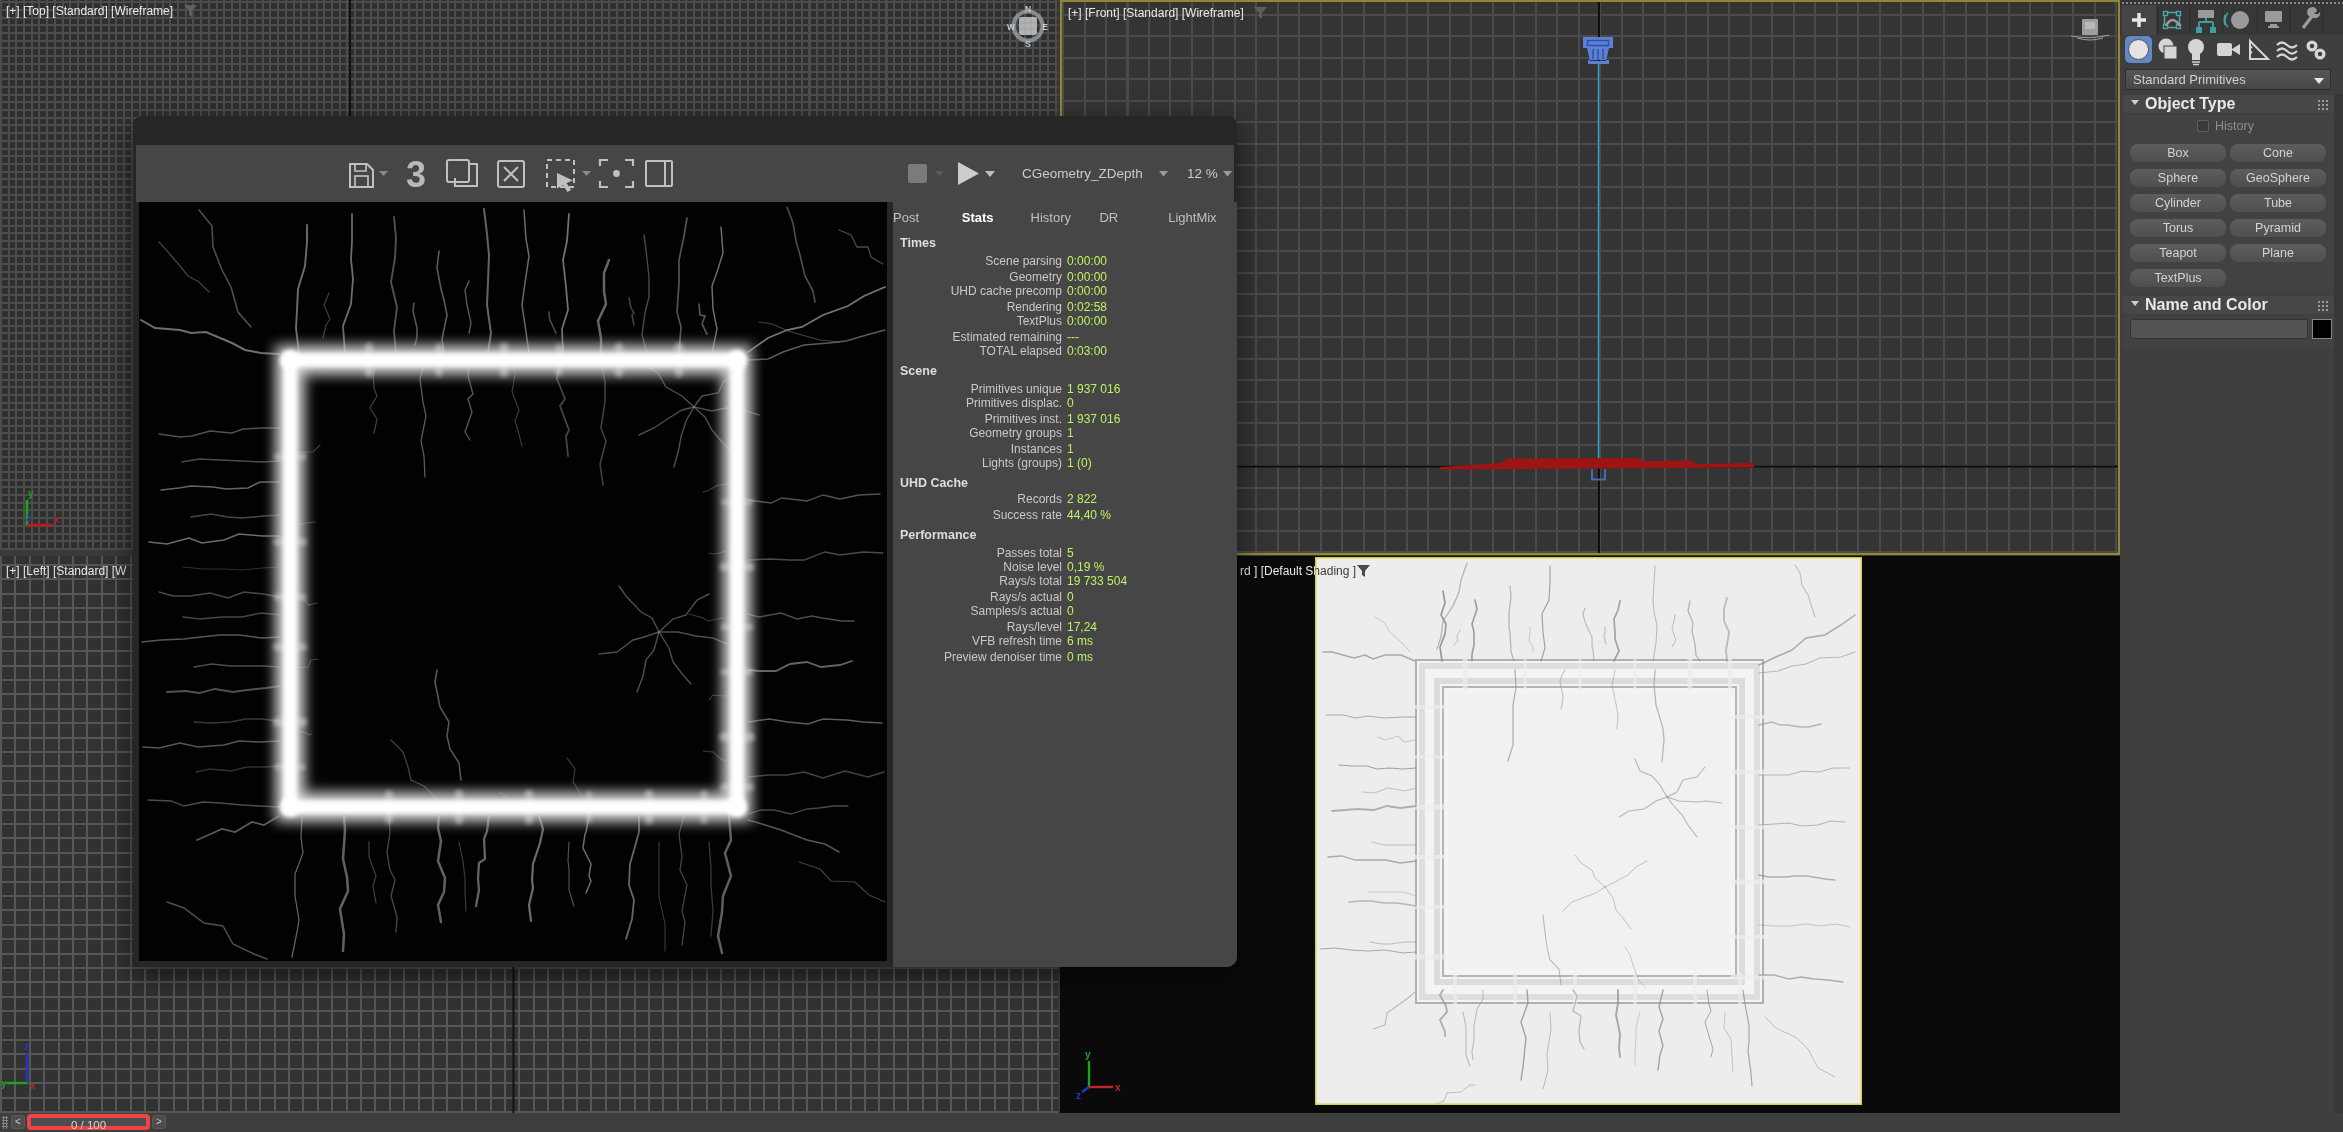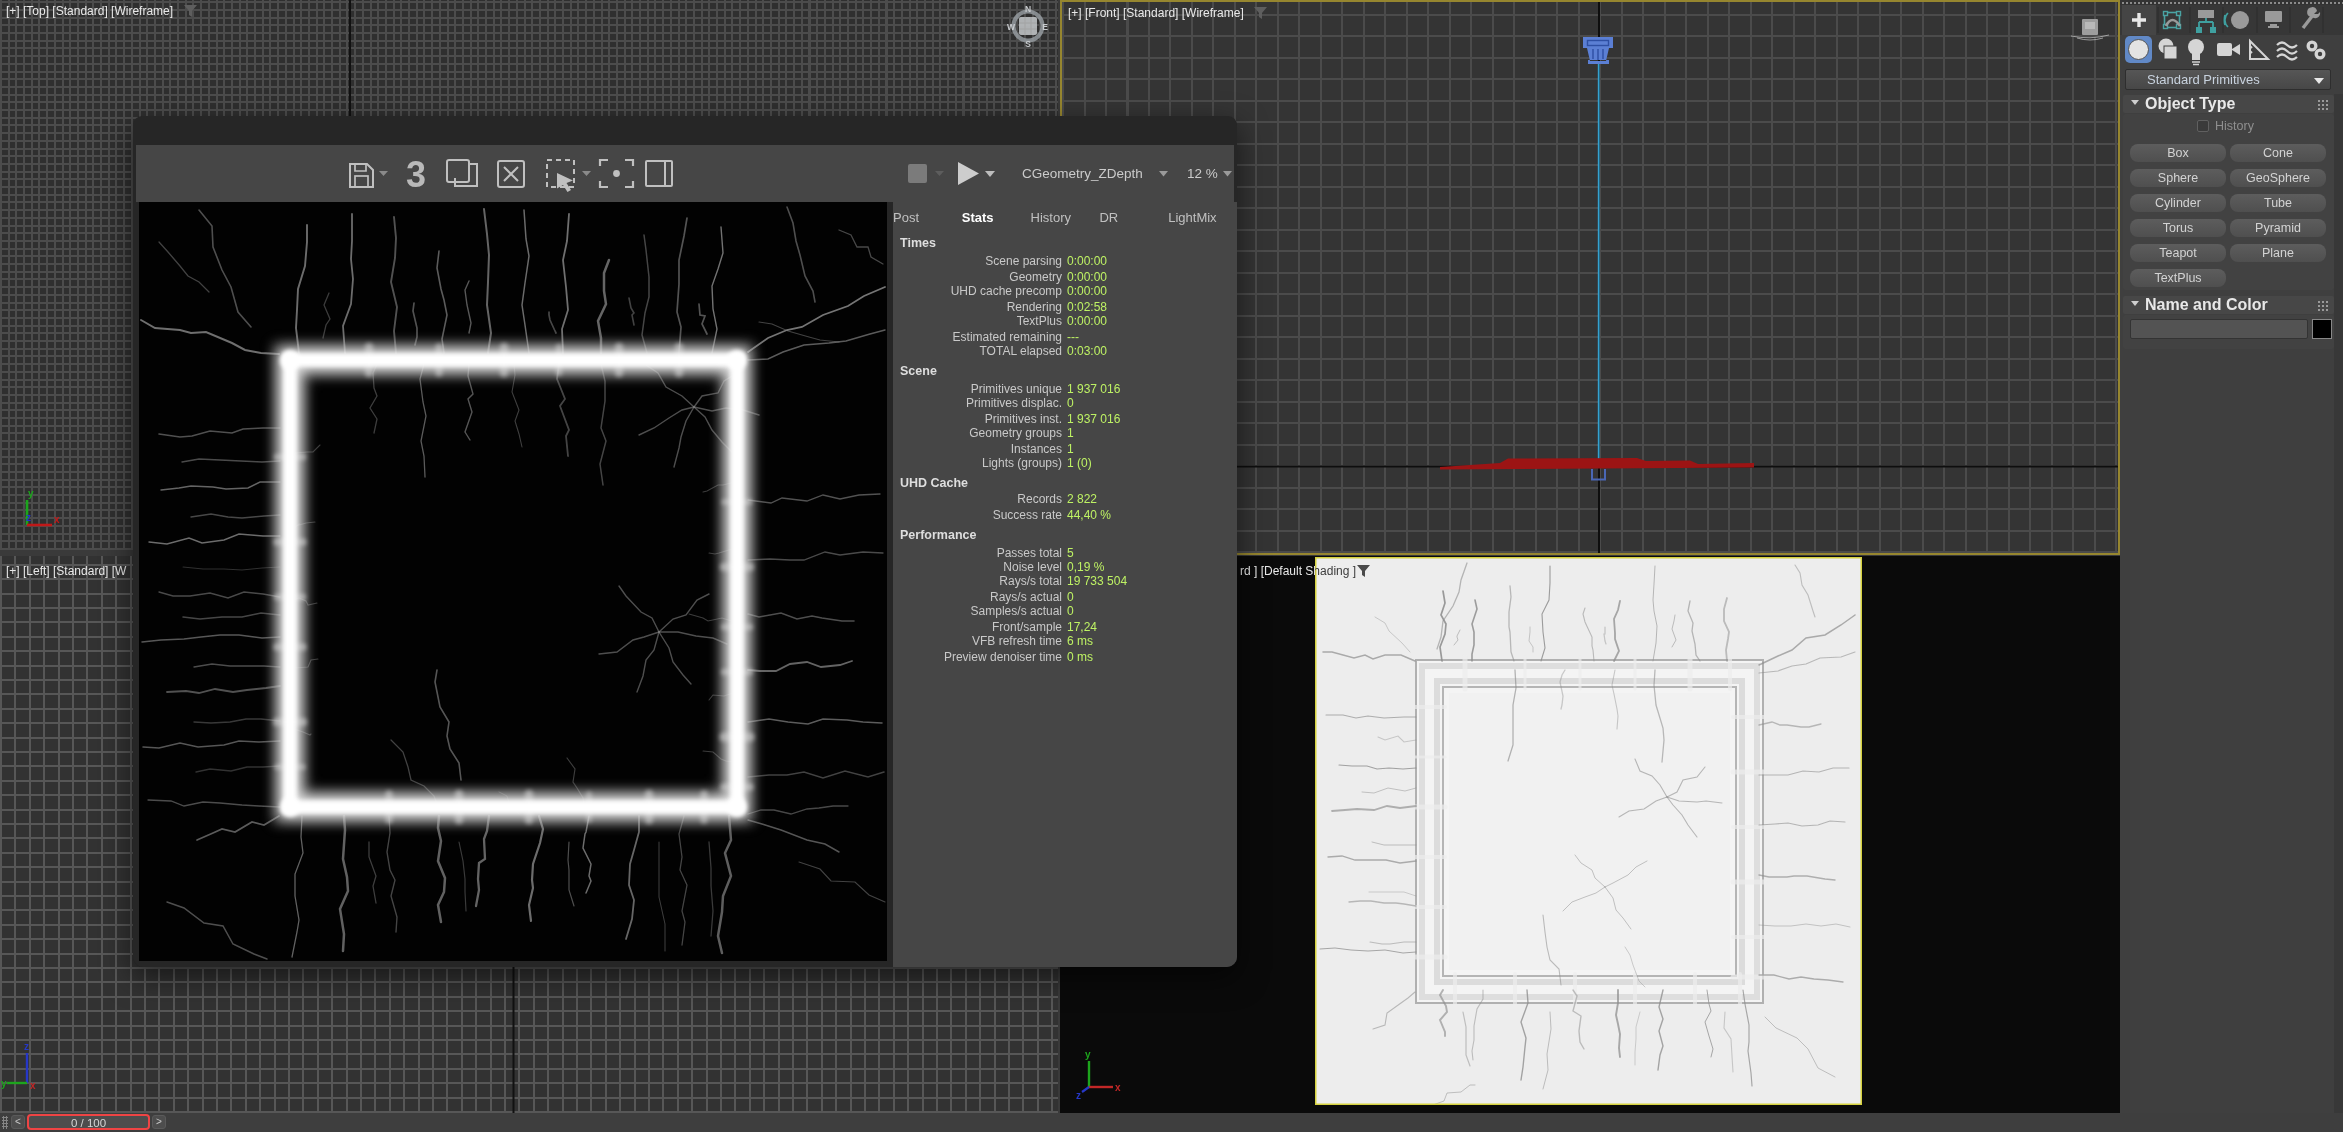--- a/index.html
+++ b/index.html
@@ -10,29 +10,29 @@
 #vpFront{left:1060px;top:0;width:1060px;height:555px;border:2px solid #96862f;background-color:#343434;
  background-image:repeating-linear-gradient(0deg,#4b4b4b 0 2px,transparent 2px 21.5px),repeating-linear-gradient(90deg,#4b4b4b 0 2px,transparent 2px 21.5px);}
 #vpLeft{left:0;top:556px;width:1058px;height:557px;background-color:#323232;
  background-image:repeating-linear-gradient(0deg,#575757 0 2px,transparent 2px 14.4px),repeating-linear-gradient(90deg,#575757 0 2px,transparent 2px 14.4px);}
 #vpCam{left:1060px;top:556px;width:1060px;height:557px;background:#0a0a0a}
 .funnel{position:absolute;width:13px;height:12px}
 
 #timebar{position:absolute;left:0;top:1113px;width:2343px;height:19px;background:#3e3e3e}
 #timebar .grip{position:absolute;left:2px;top:3px;width:6px;height:13px;background-image:radial-gradient(#858585 1px,transparent 1.2px);background-size:3px 3px}
 .tbtn{position:absolute;top:2px;width:14px;height:14px;background:#4d4d4d;border:1px solid #5a5a5a;border-radius:3px;color:#c9c9c9;font-size:10px;text-align:center;line-height:12px}
-#ttrack{position:absolute;left:27px;top:1px;width:123px;height:16px;background:#4d4d4d;border:2px solid #ef4444;border-radius:4px;color:#d5d5d5;font-size:11.5px;text-align:center;line-height:15px}
+#ttrack{position:absolute;left:27px;top:1px;width:123px;height:16px;background:#4d4d4d;border:4px solid #ef4444;border-radius:4px;color:#d5d5d5;font-size:11.5px;text-align:center;line-height:15px}
 
 #panel{position:absolute;left:2120px;top:0;width:223px;height:1113px;background:#3f3f3f}
 #panel .dots{position:absolute;left:0;top:0;width:223px;height:5px;background-image:radial-gradient(#8a8a8a .8px,transparent 1px);background-size:4px 4px;background-position:1px 1px;background-color:#333}
 #tabrow{position:absolute;left:0;top:5px;width:223px;height:30px;background:#373737}
 #tabactive{position:absolute;left:2px;top:0;width:34px;height:30px;background:#454545}
 #catrow{position:absolute;left:0;top:35px;width:223px;height:31px}
 #geoactive{position:absolute;left:5px;top:1px;width:27px;height:27px;background:#6189c7;border-radius:5px}
-#sprim{position:absolute;left:5px;top:69px;width:206px;height:21px;background:linear-gradient(#565656,#474747);border:1px solid #2e2e2e;border-radius:2px;color:#c8d2de;font-size:13px;line-height:19px;padding-left:21px}
+#sprim{position:absolute;left:5px;top:69px;width:206px;height:21px;background:linear-gradient(#565656,#474747);border:1px solid #2e2e2e;border-radius:2px;color:#c8d2de;font-size:13px;line-height:19px;padding-left:7px}
 #sprim .car{position:absolute;right:6px;top:8px;width:0;height:0;border:5px solid transparent;border-top:6px solid #e8e8e8}
 .rollh{position:absolute;left:3px;width:211px;height:18px;background:#474747;border-radius:2px;color:#e8e8e8;font-size:16px;font-weight:bold;line-height:18px}
 .rollh .tri{display:inline-block;width:0;height:0;border:4px solid transparent;border-top:5px solid #cfcfcf;margin:0 6px 1px 8px;vertical-align:middle}
 .rollh .grip2{position:absolute;right:6px;top:4px;width:11px;height:11px;background-image:radial-gradient(#9a9a9a .9px,transparent 1.1px);background-size:4px 4px}
 .rollbody{position:absolute;left:3px;width:211px;background:#424242;border-radius:2px}
 .pbtn{position:absolute;width:96px;height:18px;background:linear-gradient(#5d5d5d,#4f4f4f);border-radius:8px;color:#d3d3d3;font-size:12.5px;text-align:center;line-height:18px}
 #agbox{position:absolute;left:74px;top:6px;width:12px;height:12px;background:#3a3a3a;border:1px solid #606060;border-radius:2px}
 #aglab{position:absolute;left:92px;top:5px;color:#8f8f8f;font-size:12.5px}
 #ncfield{position:absolute;left:7px;top:4px;width:178px;height:20px;background:#535353;border:1px solid #333;border-radius:2px}
 #ncswatch{position:absolute;left:189px;top:4px;width:20px;height:20px;background:#000;border:1px solid #888}
@@ -578,21 +578,21 @@
 <div class="sl" style="top:344px">Passes total</div>
         <div class="sv" style="top:344px">5</div>
 <div class="sl" style="top:358px">Noise level</div>
         <div class="sv" style="top:358px">0,19 %</div>
 <div class="sl" style="top:372px">Rays/s total</div>
         <div class="sv" style="top:372px">19 733 504</div>
 <div class="sl" style="top:388px">Rays/s actual</div>
         <div class="sv" style="top:388px">0</div>
 <div class="sl" style="top:402px">Samples/s actual</div>
         <div class="sv" style="top:402px">0</div>
-<div class="sl" style="top:418px">Front/sample</div>
+<div class="sl" style="top:418px">Rays/level</div>
         <div class="sv" style="top:418px">17,24</div>
 <div class="sl" style="top:432px">VFB refresh time</div>
         <div class="sv" style="top:432px">6 ms</div>
 <div class="sl" style="top:448px">Preview denoiser time</div>
         <div class="sv" style="top:448px">0 ms</div>
   </div>
  </div>
 </div>
 
 </body></html>

